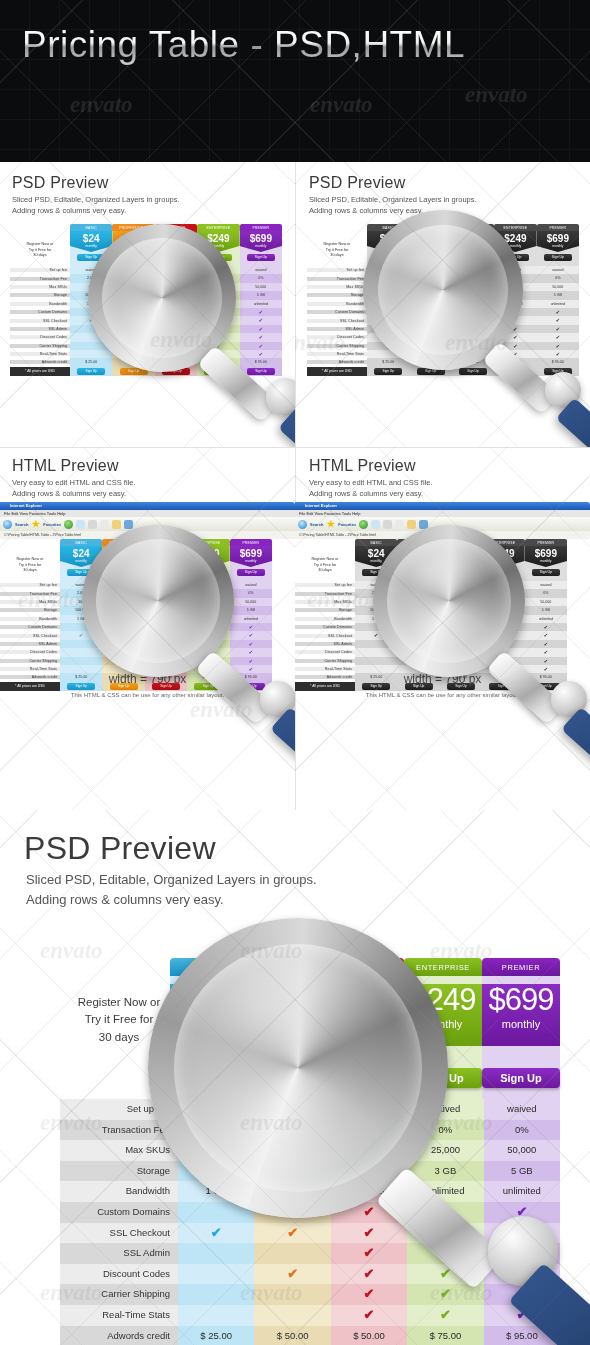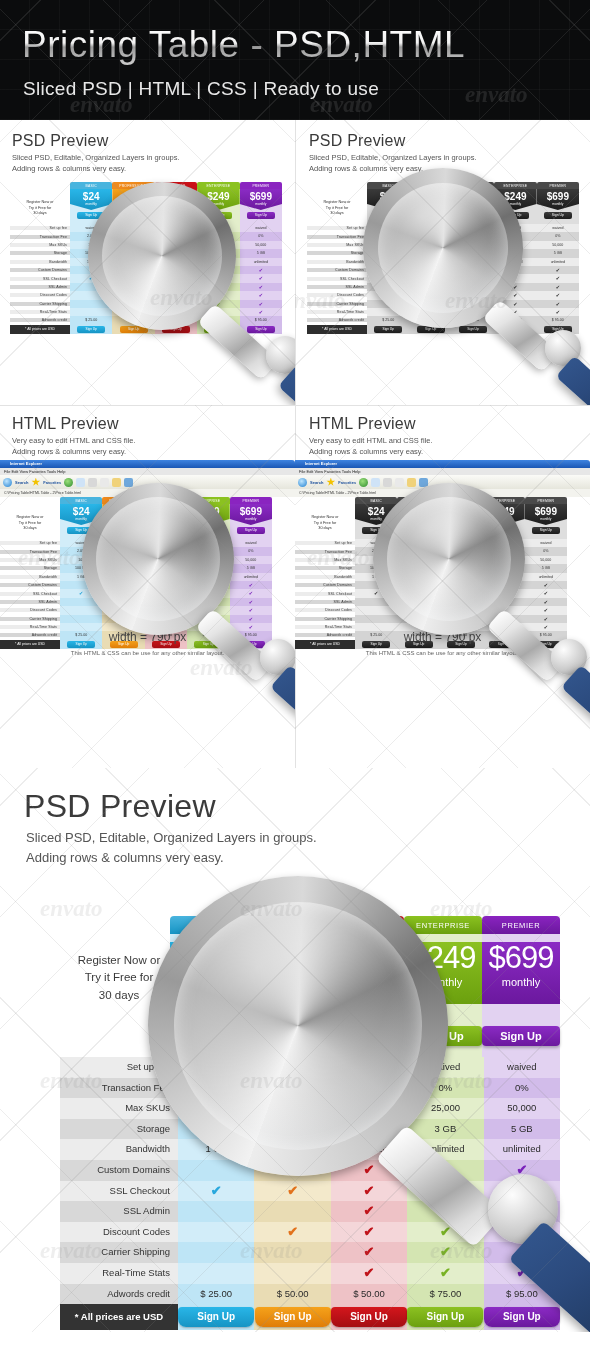--- a/index.html
+++ b/index.html
@@ -22,21 +22,21 @@
   .wm.lt { color: rgba(255,255,255,0.10); }
   .xhatch {
     position:absolute; inset:0; pointer-events:none;
     background-image:
       repeating-linear-gradient(45deg, transparent 0 78px, rgba(140,140,140,.16) 78px 79px),
       repeating-linear-gradient(-45deg, transparent 0 78px, rgba(140,140,140,.16) 78px 79px);
   }
 
   
   #hero {
-    position: relative; width: 590px; height: 120px;
+    position: relative; width: 590px; height: 162px;
     background: #0b0c0d;
     overflow: hidden;
   }
   #hero .grid {
     position:absolute; inset:0;
     background-image:
       repeating-linear-gradient(to right, transparent 0 29px, rgba(255,255,255,.030) 29px 30px),
       repeating-linear-gradient(to bottom, transparent 0 29px, rgba(255,255,255,.030) 29px 30px);
   }
   #hero h1 {
@@ -180,21 +180,20 @@
     font-size:11.5px; color:#3a3a3a; line-height:1.5;
   }
 </style>
 </head>
 <body>
 
 <div id="hero">
   <div class="grid"></div>
   <div class="xhatch"></div>
   <h1>Pricing Table - PSD,HTML</h1>
-  <h2>Sliced PSD | HTML | CSS | Ready to use</h2>
   <div class="wm lt" style="left:70px;top:92px;">envato</div>
   <div class="wm lt" style="left:310px;top:92px;">envato</div>
   <div class="wm lt" style="left:465px;top:82px;">envato</div>
 </div>
 
 <div id="panels">
 
   <div class="panel pnl-tl">
     <div style="position:absolute;left:12px;top:12px;">
       <div class="ptitle">PSD Preview</div>

